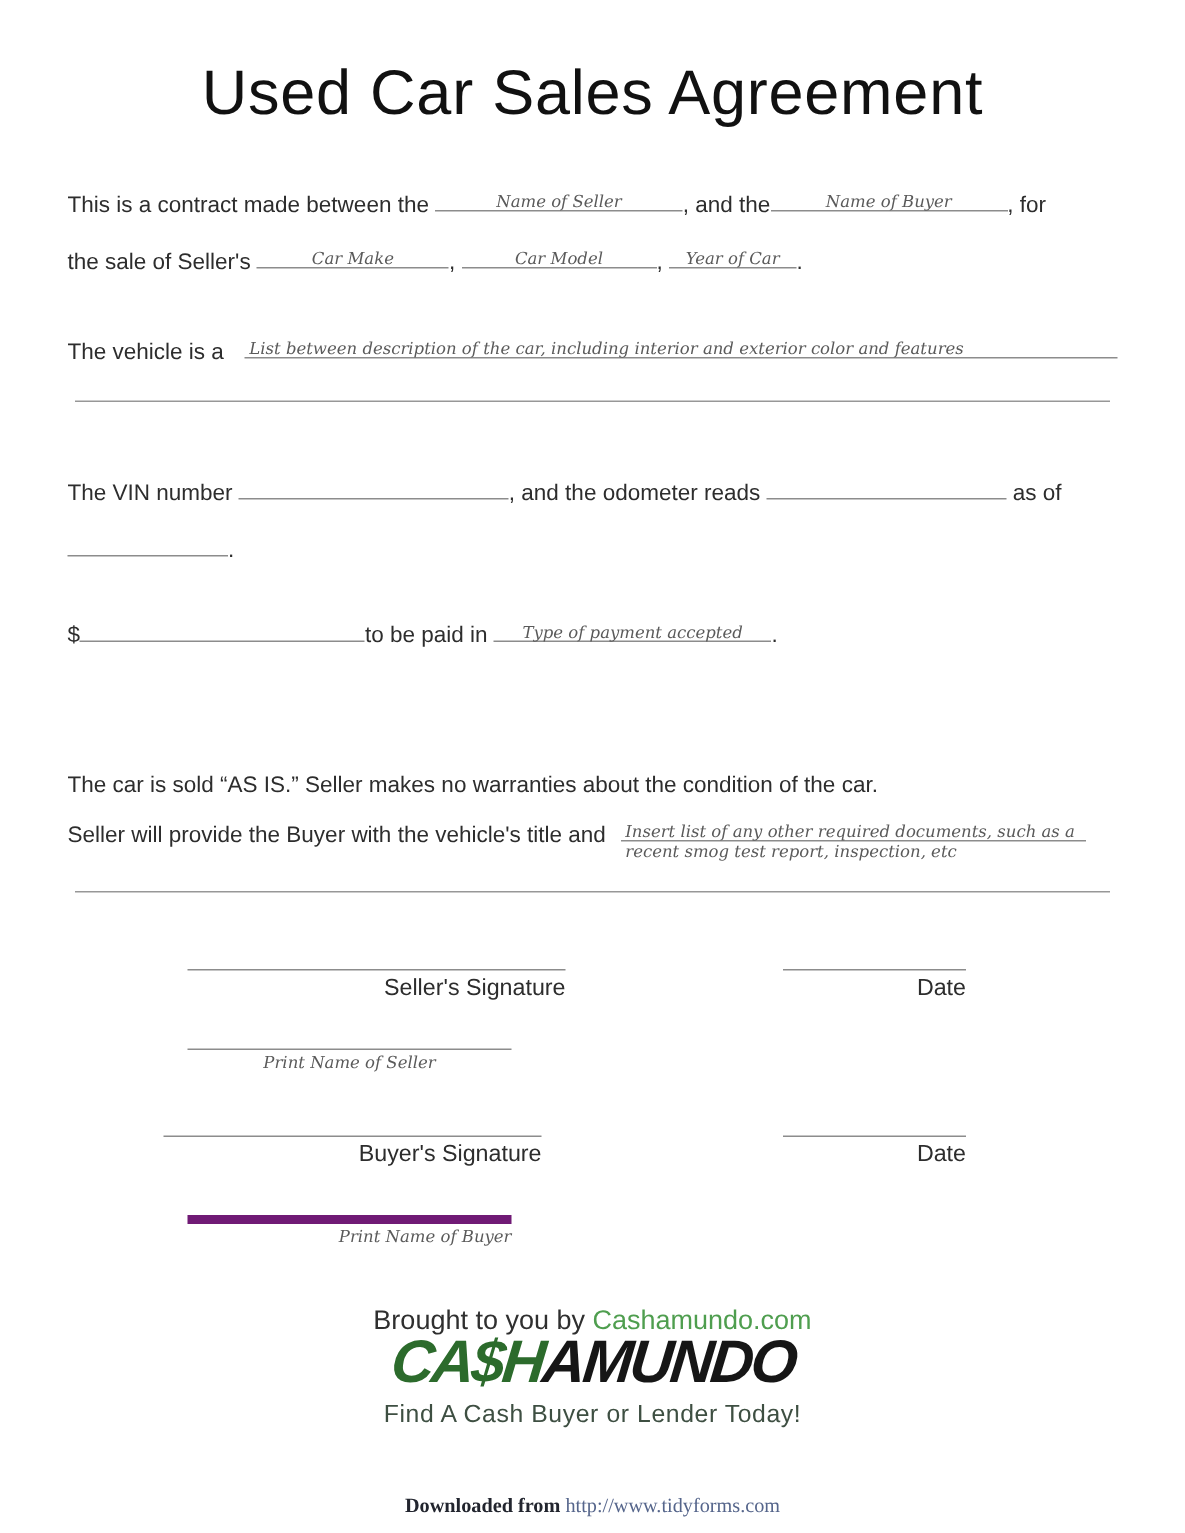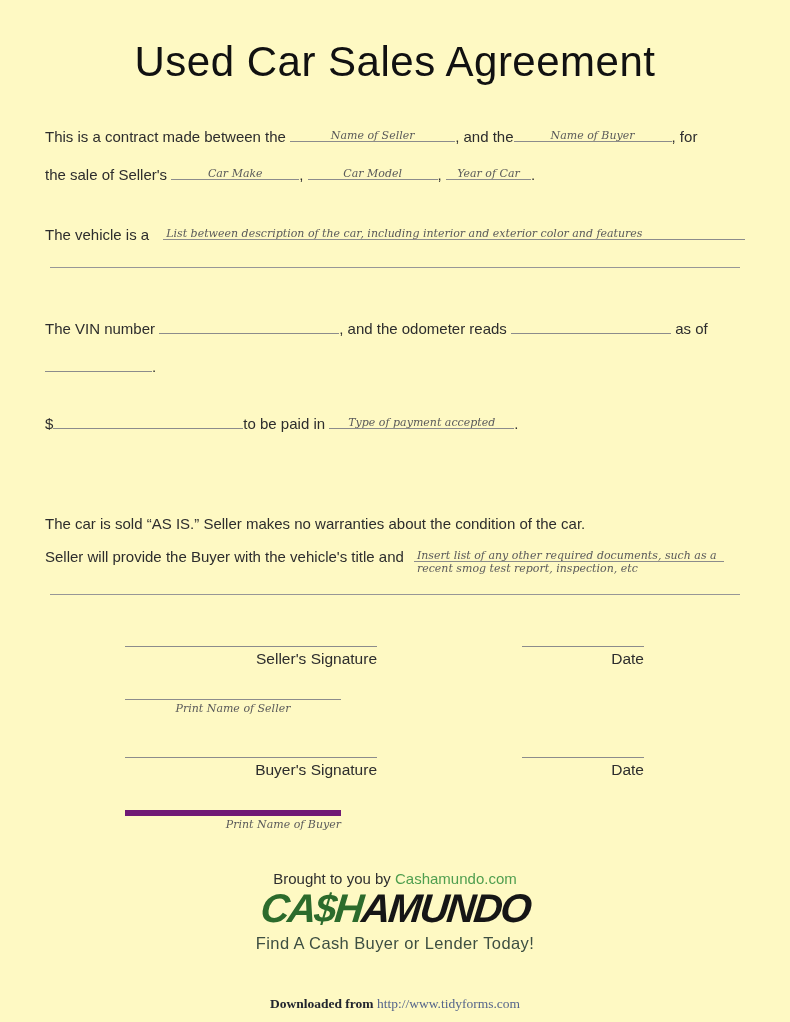--- a/index.html
+++ b/index.html
@@ -2,21 +2,21 @@
 <html><head>
 <meta charset="utf-8">
 <style>
   * { margin: 0; padding: 0; box-sizing: border-box; }
   html, body { background: #e8e8e8; }
   .page {
     position: relative;
     width: 790px;
     height: 1022px;
     margin: 0 auto;
-    background: #fef9c3;
+    background: #ffffff;
     font-family: "Liberation Sans", sans-serif;
     font-size: 15px;
     color: #2d2d2d;
     overflow: hidden;
   }
   .abs { position: absolute; }
   .seg { white-space: pre-wrap; }
   .doc-title {
     top: 38px; left: 0; width: 100%;
     text-align: center;
@@ -67,21 +67,21 @@
   }
   .printcap {
     text-align: center;
     padding-top: 2px;
     font-family: "DejaVu Serif", serif;
     font-style: italic;
     font-size: 11px;
     color: #5a5a5a;
   }
   .centerline { left: 0; width: 100%; text-align: center; }
-  .brought { font-size: 15px; color: #2f2f2f; }
+  .brought { font-size: 18px; color: #2f2f2f; }
   .brought .green-link { color: #4f9e4f; }
   .logo {
     font-family: "Liberation Sans", sans-serif;
     font-weight: 700;
     font-style: italic;
     font-size: 40px;
     letter-spacing: -2px;
     transform: skewX(-6deg);
     display: inline-block;
     line-height: 44px;
@@ -136,21 +136,21 @@
     <span class="blank w310">
         <span class="cap cap-left cap-wrap">Insert list of any other required documents, such as a recent smog test report, inspection, etc</span>
       </span>
   </div>
   <div class="abs hline" style="top:594px; left:50px; width:690px;"></div>
 
   <div class="abs sigline" style="top:646px; left:125px; width:252px;"><span>Seller's Signature</span></div>
   <div class="abs sigline" style="top:646px; left:522px; width:122px;"><span>Date</span></div>
   <div class="abs printcap" style="top:699px; left:125px; width:216px; border-top:1px solid #8c8c8c;"><span>Print Name of Seller</span></div>
 
-  <div class="abs sigline" style="top:757px; left:125px; width:252px;"><span>Buyer's Signature</span></div>
+  <div class="abs sigline" style="top:757px; left:109px; width:252px;"><span>Buyer's Signature</span></div>
   <div class="abs sigline" style="top:757px; left:522px; width:122px;"><span>Date</span></div>
   <div class="abs printcap" style="top:810px; left:125px; width:216px; border-top:6px solid #701a75;text-align:right;"><span>Print Name of Buyer</span></div>
 
   <div class="abs centerline brought" style="top:870px;"><span class="seg">Brought to you by </span><span class="green-link">Cashamundo.com</span></div>
   <div class="abs centerline" style="top:886px;"><span class="logo"><span class="logo-green">CA$H</span><span class="logo-black">AMUNDO</span></span></div>
   <div class="abs centerline downloaded" style="top:996px;"><span class="dl-prefix seg">Downloaded from </span><span class="dl-link">http://www.tidyforms.com</span></div>
 
   <div class="abs centerline tagline" style="top:934px;">Find A Cash Buyer or Lender Today!</div>
 
 </div>

